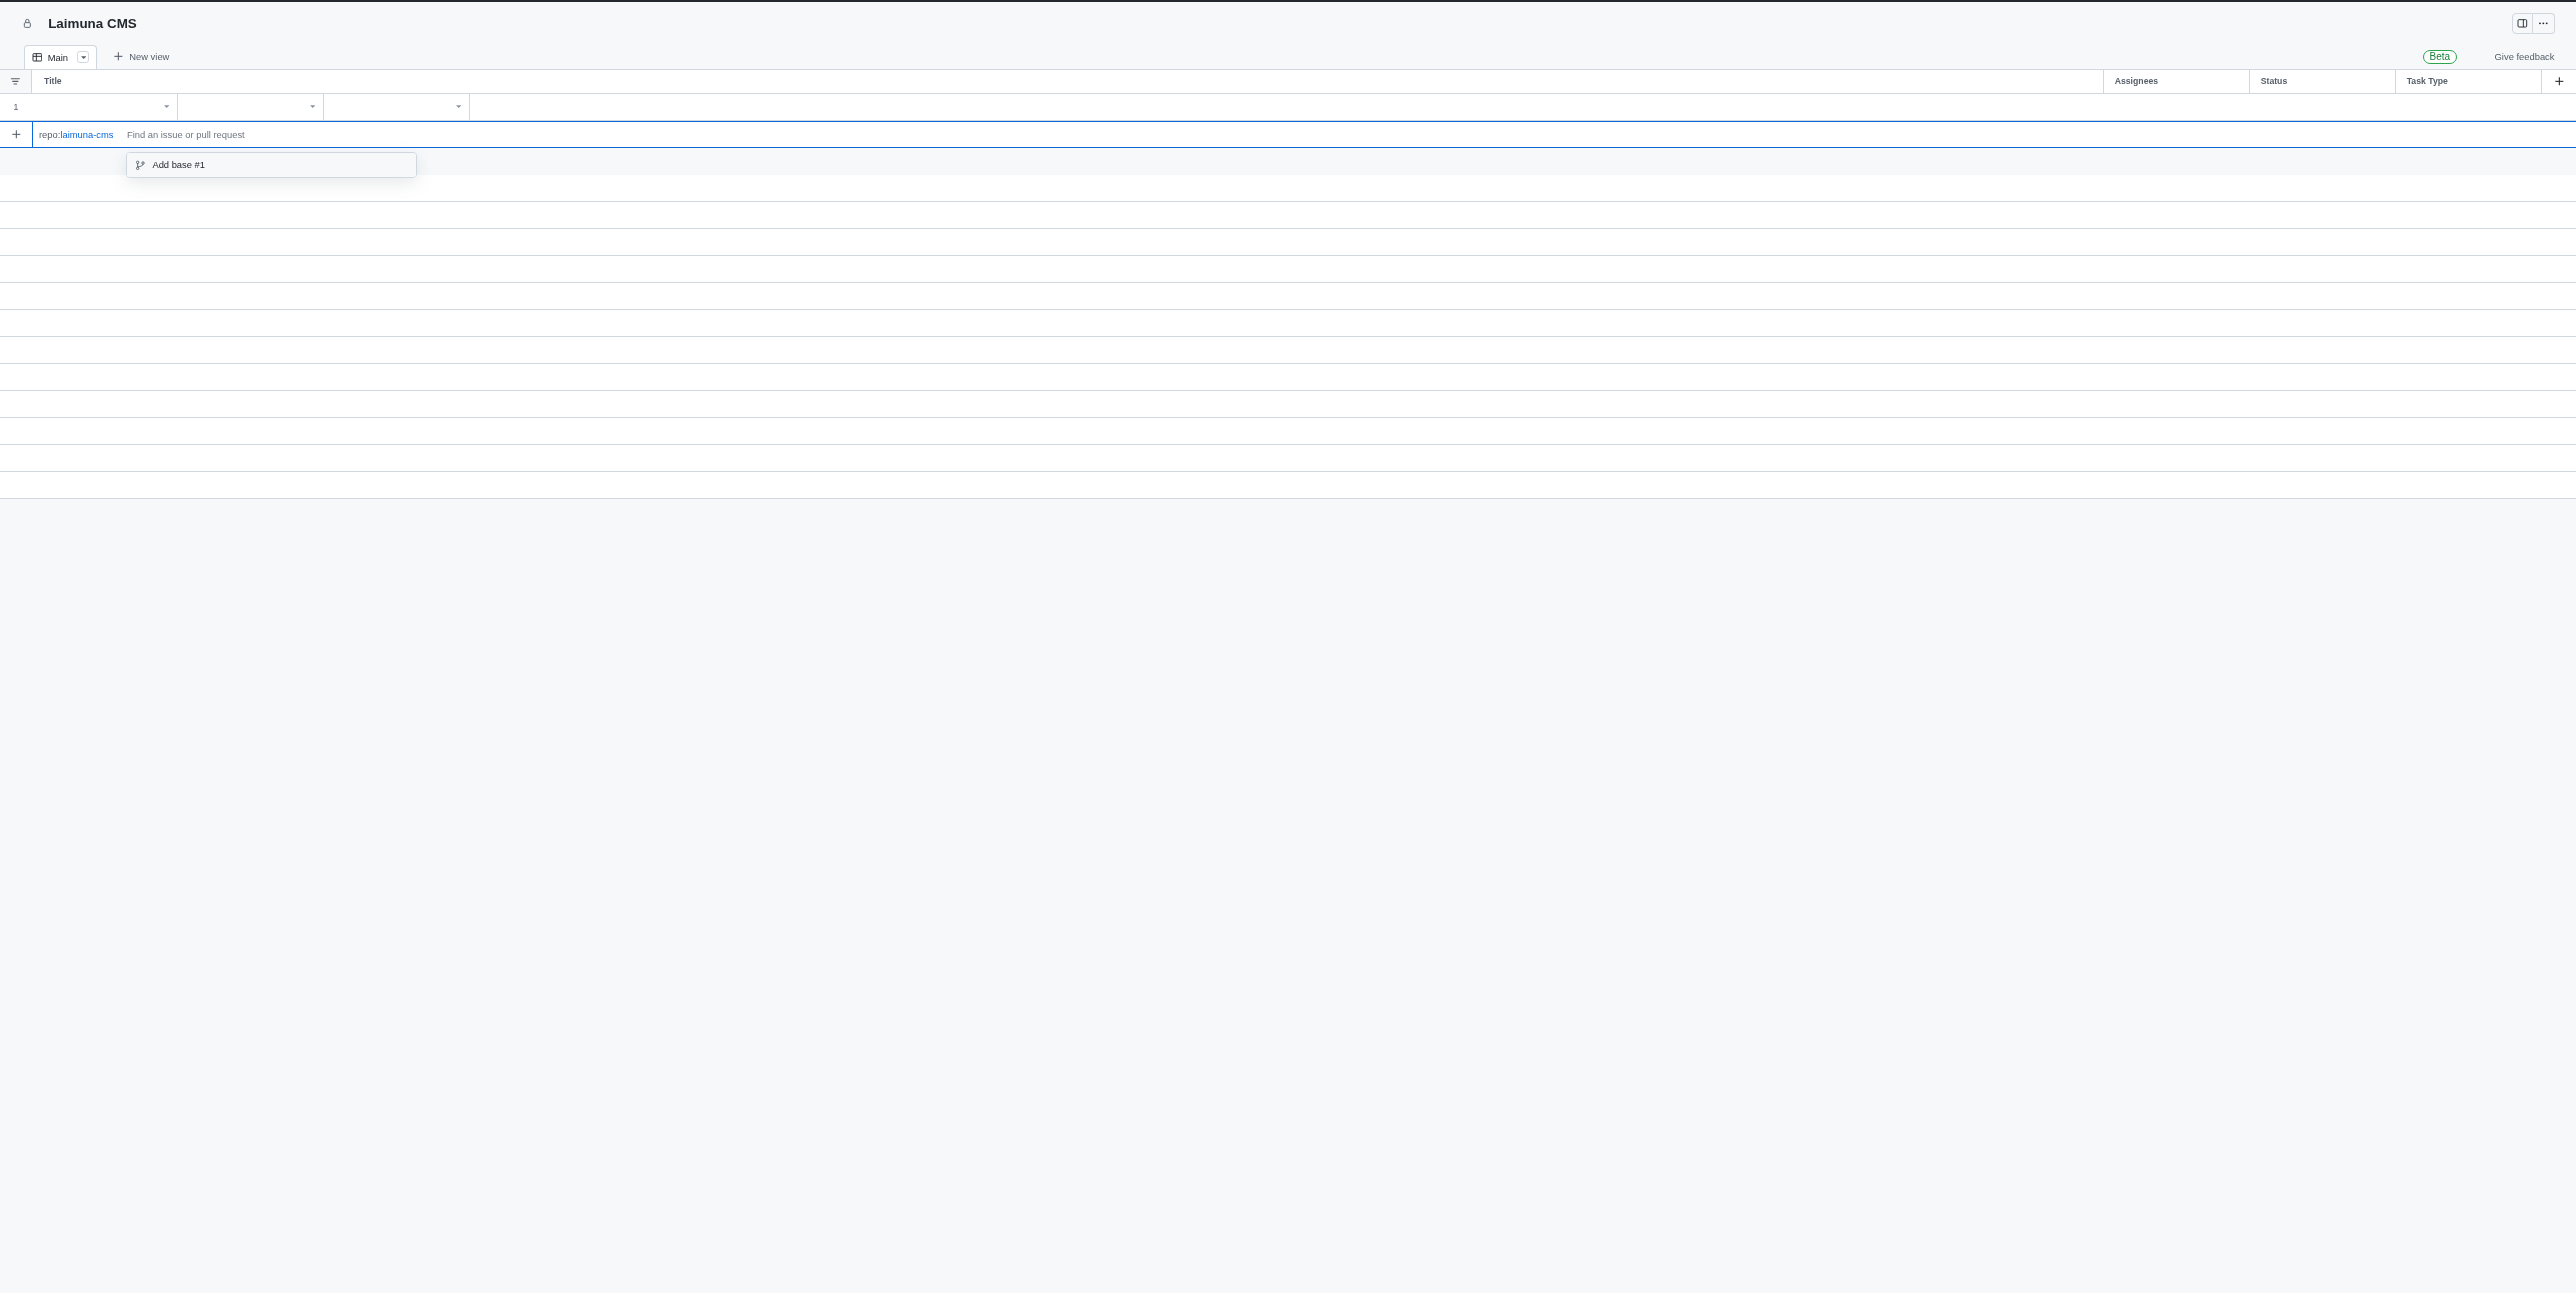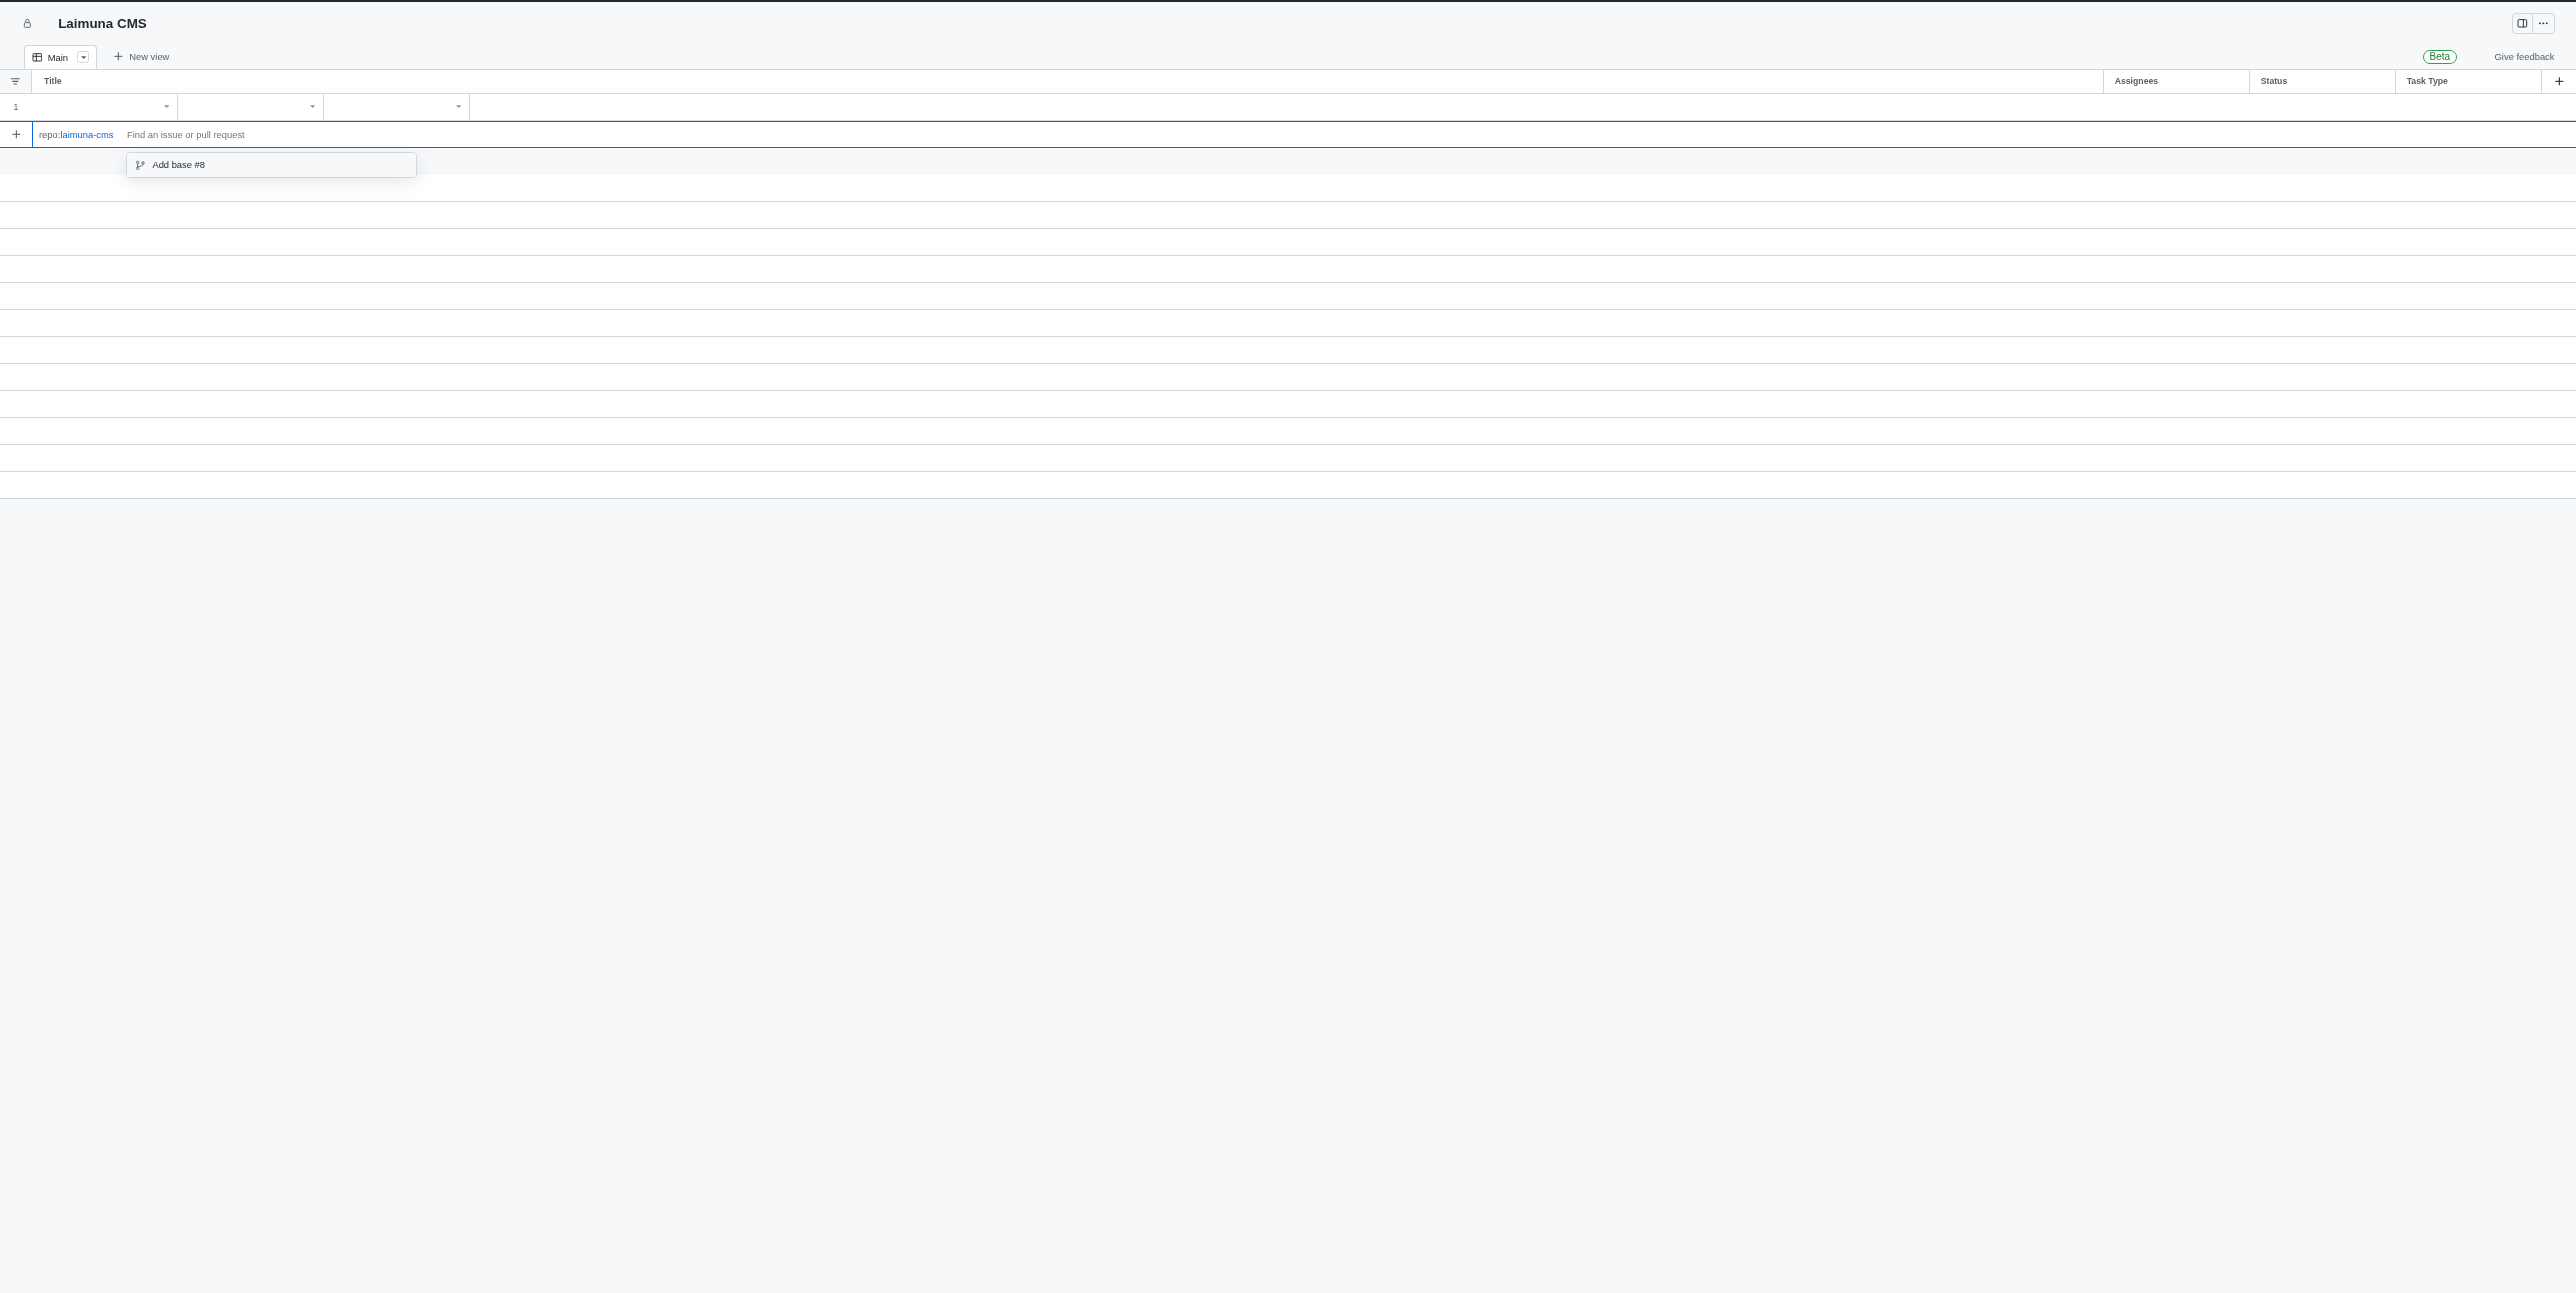--- a/index.html
+++ b/index.html
@@ -19,21 +19,21 @@
 .header {
   display: flex;
   align-items: center;
   justify-content: space-between;
   padding: 10.7px 21.5px 0 21.5px;
 }
 
 .header-left {
   display: flex;
   align-items: center;
-  gap: 26px;
+  gap: 16px;
 }
 
 .lock-icon {
   width: 10.7px;
   height: 10.7px;
   flex-shrink: 0;
 }
 
 .project-title {
   font-size: 13.4px;
@@ -452,21 +452,21 @@
 
       <div class="suggestion-popover">
         <div class="suggestion-item">
           <svg class="branch-icon" viewBox="0 0 16 16" fill="none" stroke="#57606a" stroke-width="1.4">
             <circle cx="4" cy="3.5" r="1.8"></circle>
             <circle cx="4" cy="12.5" r="1.8"></circle>
             <circle cx="12" cy="4.5" r="1.8"></circle>
             <path d="M4 5.3 V10.7"></path>
             <path d="M12 6.3 C12 9 8 9 4 10.7"></path>
           </svg>
-          <span>Add base #8</span>
+          <span>Add base #1</span>
         </div>
       </div>
     </div>
   </div>
 
 </div>
 
 <div class="empty-rows">
   <div class="empty-gap"></div>
   <div class="empty-row"></div>

